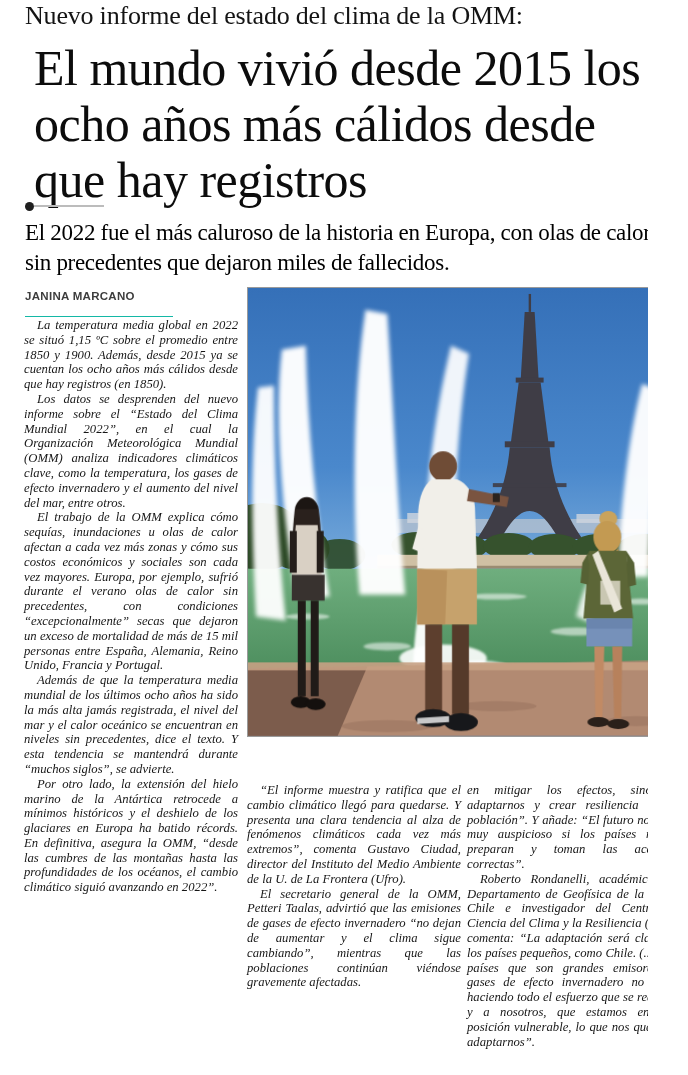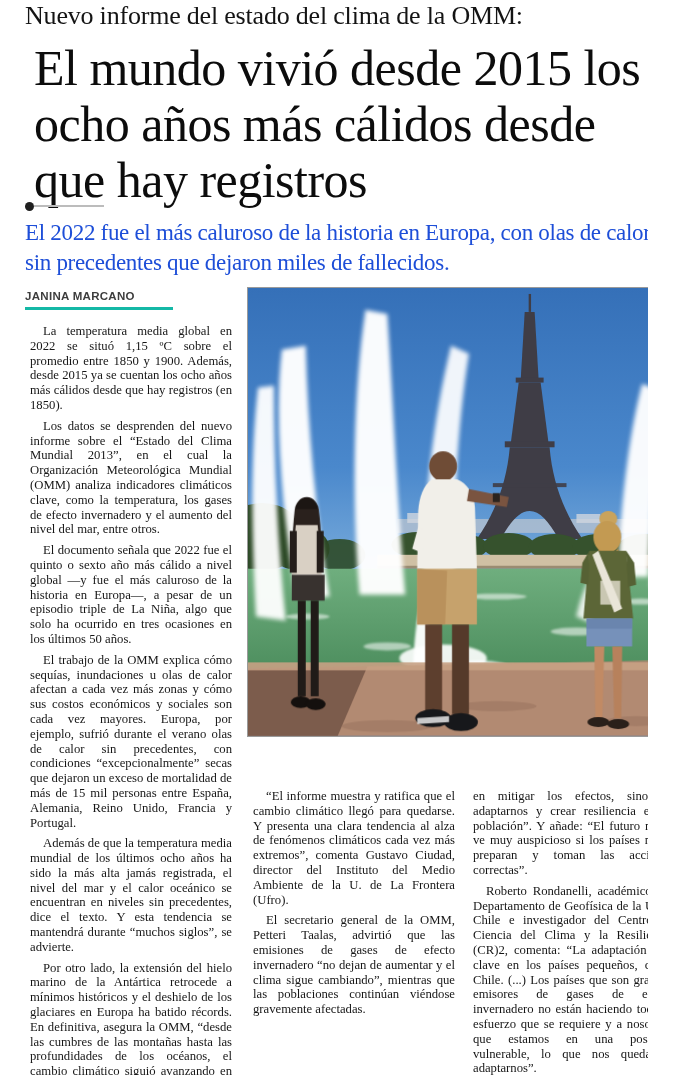--- a/index.html
+++ b/index.html
@@ -14,32 +14,32 @@
   .headline {
     position:absolute; left:22px; top:28px; width:642px; margin:12px;
     font-size:50px; line-height:56px; font-weight:normal; color:#0c0c0c;
     letter-spacing:-0.5px;
   }
   .rule-wrap { position:absolute; left:25px; top:202px; width:90px; height:10px; }
   .rule-dot { position:absolute; left:0; top:0; width:9px; height:9px; border-radius:50%; background:#1f1f1f; }
   .rule-line { position:absolute; left:9px; top:3px; width:70px; height:2px; background:#bcbcbc; }
   .subhead {
     position:absolute; left:25px; top:218px; width:650px;
-    font-size:23px; line-height:30px; letter-spacing:-0.3px; color:#1d4ed8;
+    font-size:23px; line-height:30px; letter-spacing:-0.3px; color:#000000;
   }
   .byline {
     position:absolute; left:25px; top:290px; width:148px;
     font-family:"Liberation Sans", sans-serif; font-size:11.5px; font-weight:bold;
-    color:#3d3d3d; letter-spacing:0.3px; padding-bottom:5px; border-bottom:3px solid #14b8a6;
+    color:#3d3d3d; letter-spacing:0.3px; padding-bottom:14px; border-bottom:1px solid #14b8a6;
   }
   .col {
     position:absolute; width:214px; font-size:12.7px; line-height:14.8px;
     text-align:justify; color:#161616; hyphens:auto;
   }
-  .col p { margin:6px; text-indent:13px; }
+  .col p { margin:0; text-indent:13px;font-style:italic; }
   .col p.cont { text-indent:0; }
   .col1 { left:24px;  top:318px; height:750px; }
   .col2 { left:247px; top:783px; height:290px; }
   .col3 { left:467px; top:783px; width:212px; height:290px; }
   .photo {
     position:absolute; left:247px; top:287px; width:425px; height:450px; margin:0;
     border:1px solid #9a9a9a; box-sizing:border-box; background:#3d7cc2; overflow:hidden;
   }
   .photo svg { display:block; width:100%; height:100%; }
   .photo-credit {
@@ -66,22 +66,21 @@
     <span class="rule-dot"></span>
     <span class="rule-line"></span>
   </div>
 
   <div class="subhead">El 2022 fue el más caluroso de la historia en Europa, con olas de calor sin precedentes que dejaron miles de fallecidos.</div>
 
   <div class="byline">JANINA MARCANO</div>
 
   <div class="col col1">
     <p>La temperatura media global en 2022 se situó 1,15 ºC sobre el promedio entre 1850 y 1900. Además, desde 2015 ya se cuentan los ocho años más cálidos desde que hay registros (en 1850).</p>
-    <p>Los datos se desprenden del nuevo informe sobre el “Estado del Clima Mundial 2013”, en el cual la Organización Meteorológica Mundial (OMM) analiza indicadores climáticos clave, como la temperatura, los gases de efecto invernadero y el aumento del nivel del mar, entre otros.</p>
-    <p>El documento señala que 2022 fue el quinto o sexto año más cálido a nivel global —y fue el más caluroso de la historia en Europa—, a pesar de un episodio triple de La Niña, algo que solo ha ocurrido en tres ocasiones en los últimos 50 años.</p>
+    <p>Los datos se desprenden del nuevo informe sobre el “Estado del Clima Mundial 2022”, en el cual la Organización Meteorológica Mundial (OMM) analiza indicadores climáticos clave, como la temperatura, los gases de efecto invernadero y el aumento del nivel del mar, entre otros.</p>
     <p>El trabajo de la OMM explica cómo sequías, inundaciones u olas de calor afectan a cada vez más zonas y cómo sus costos económicos y sociales son cada vez mayores. Europa, por ejemplo, sufrió durante el verano olas de calor sin precedentes, con condiciones “excepcionalmente” secas que dejaron un exceso de mortalidad de más de 15 mil personas entre España, Alemania, Reino Unido, Francia y Portugal.</p>
     <p>Además de que la temperatura media mundial de los últimos ocho años ha sido la más alta jamás registrada, el nivel del mar y el calor oceánico se encuentran en niveles sin precedentes, dice el texto. Y esta tendencia se mantendrá durante “muchos siglos”, se advierte.</p>
     <p>Por otro lado, la extensión del hielo marino de la Antártica retrocede a mínimos históricos y el deshielo de los glaciares en Europa ha batido récords. En definitiva, asegura la OMM, “desde las cumbres de las montañas hasta las profundidades de los océanos, el cambio climático siguió avanzando en 2022”.</p>
   </div>
 
   <figure class="photo">
     <svg viewBox="0 0 425 450" preserveAspectRatio="none">
       <defs>
         <linearGradient id="sky" x1="0" y1="0" x2="0" y2="1">
           <stop offset="0" stop-color="#3570b8"></stop>

